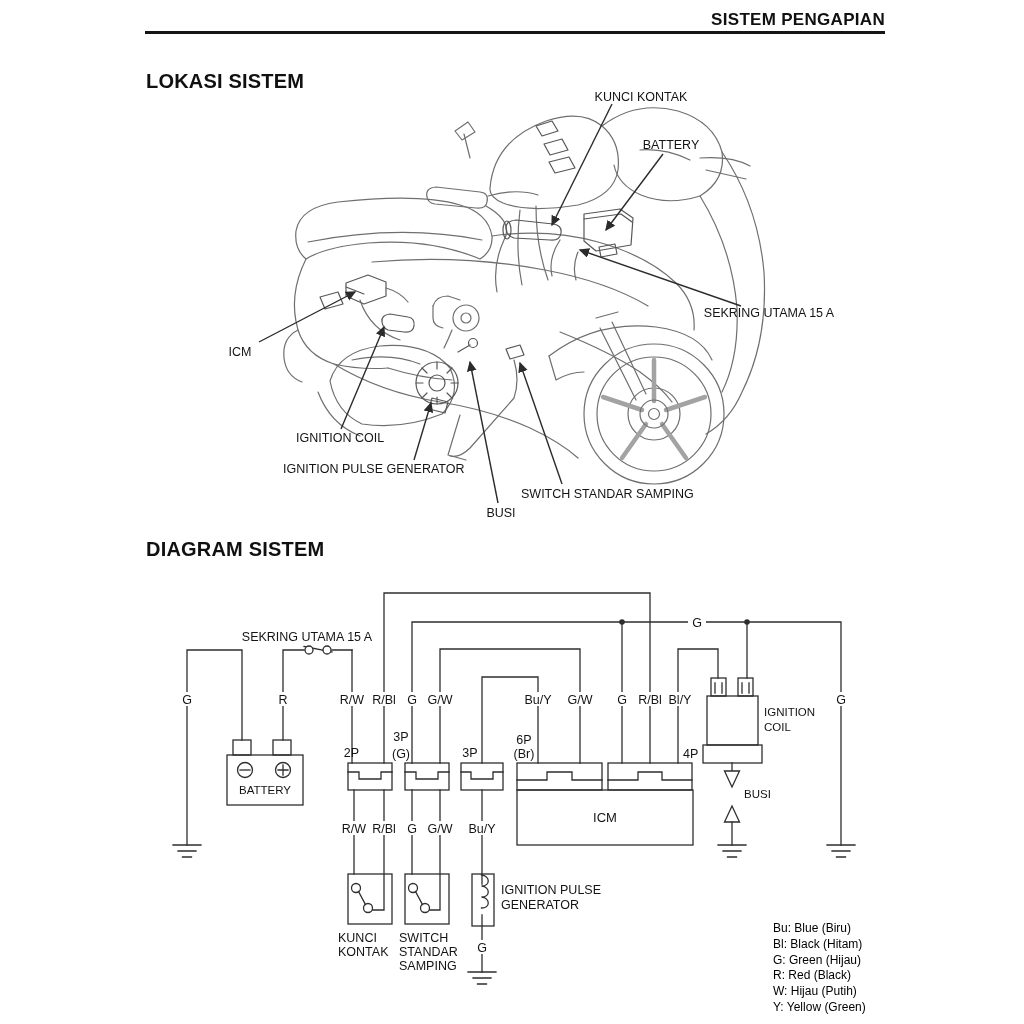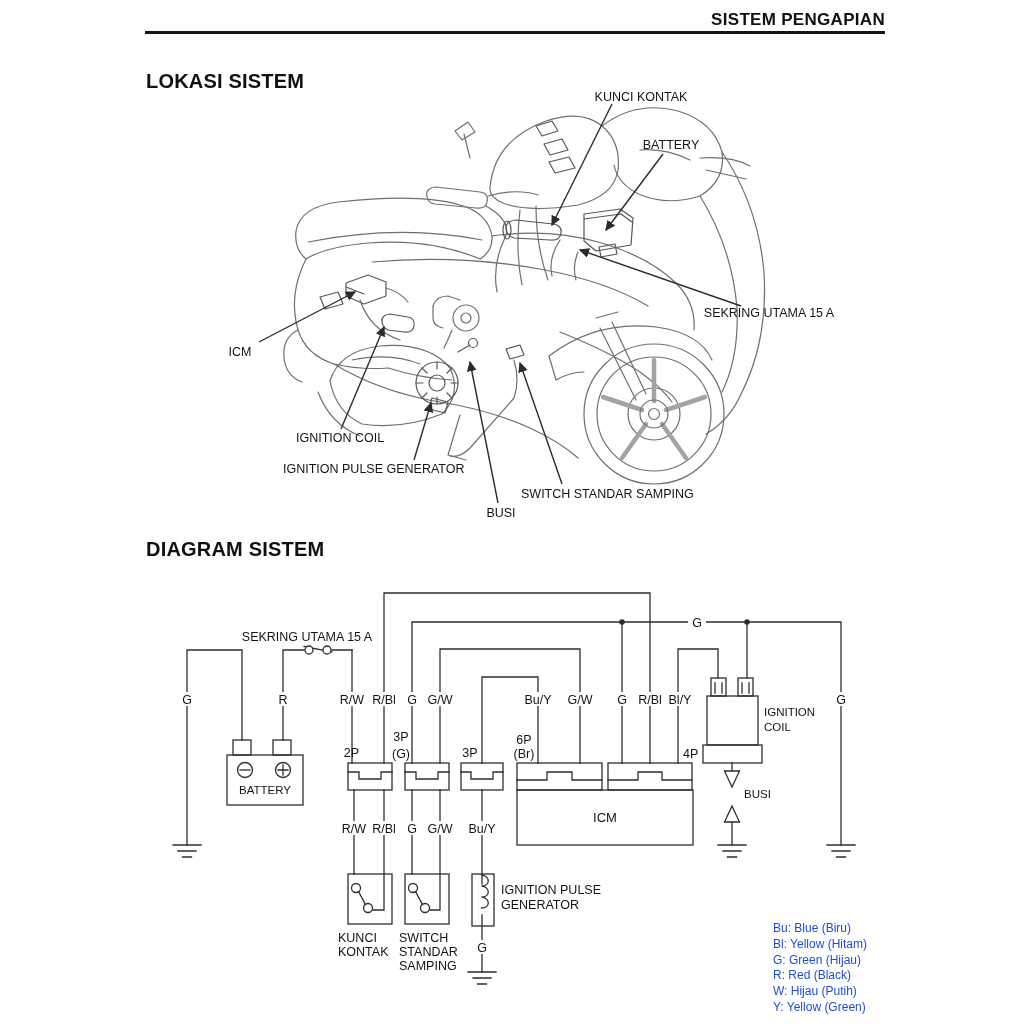--- a/index.html
+++ b/index.html
@@ -19,21 +19,21 @@
   .wl{font-size:12.5px;}
   .sm{font-size:11.5px;}
   .ln{stroke:#2e2e2e;stroke-width:1.3;fill:none;stroke-linecap:square;}
   .lnf{stroke:#2e2e2e;stroke-width:1.3;fill:#ffffff;}
   .dot{fill:#2e2e2e;stroke:none;}
   .lbg{fill:#ffffff;stroke:none;}
   .sk{stroke:#6f6f6f;stroke-width:1.2;fill:none;stroke-linejoin:round;stroke-linecap:round;}
   .skd{stroke:#575757;stroke-width:1.2;fill:none;stroke-linejoin:round;stroke-linecap:round;}
   .spoke{stroke:#a3a3a3;stroke-width:4.5;stroke-linecap:round;}
   .callout{stroke:#2b2b2b;stroke-width:1.4;fill:none;}
-  #legend{position:absolute;left:773px;top:921px;font-size:12px;line-height:15.8px;color:#1d4ed8;}
+  #legend{position:absolute;left:773px;top:921px;font-size:12px;line-height:15.8px;color:#000000;}
 </style>
 </head>
 <body>
 
 <div id="page">
 
   <div class="hdr-title">SISTEM PENGAPIAN</div>
   <div class="hdr-rule"></div>
 
   <div class="sec-title" id="t-lokasi">LOKASI SISTEM</div>
@@ -319,20 +319,20 @@
         <text class="wl" x="440" y="833" text-anchor="middle">G/W</text>
       <rect class="lbg" x="466" y="821" width="31" height="14"></rect>
         <text class="wl" x="482" y="833" text-anchor="middle">Bu/Y</text>
       <rect class="lbg" x="475" y="940" width="14" height="14"></rect>
         <text class="wl" x="482" y="952" text-anchor="middle">G</text>
     </g>
   </svg>
 
   <div id="legend">
     <div>Bu: Blue (Biru)</div>
-    <div>Bl: Yellow (Hitam)</div>
+    <div>Bl: Black (Hitam)</div>
     <div>G: Green (Hijau)</div>
     <div>R: Red (Black)</div>
     <div>W: Hijau (Putih)</div>
     <div>Y: Yellow (Green)</div>
   </div>
 
 </div>
 
 </body></html>

